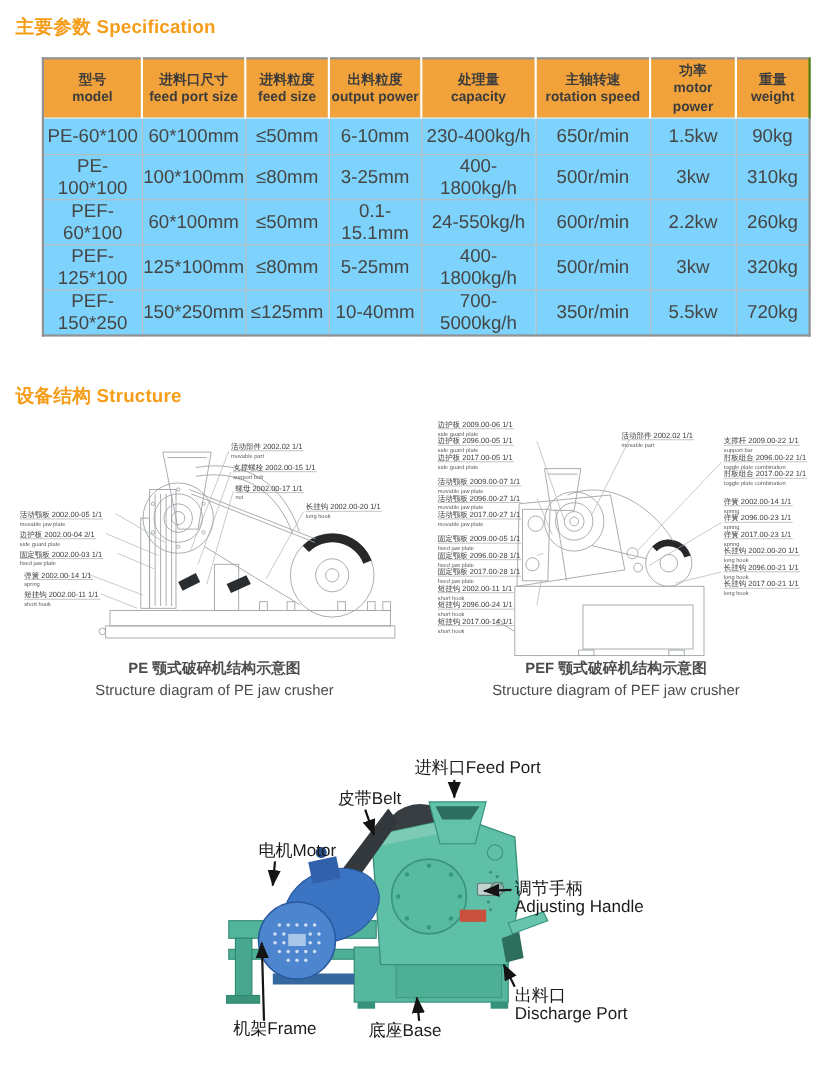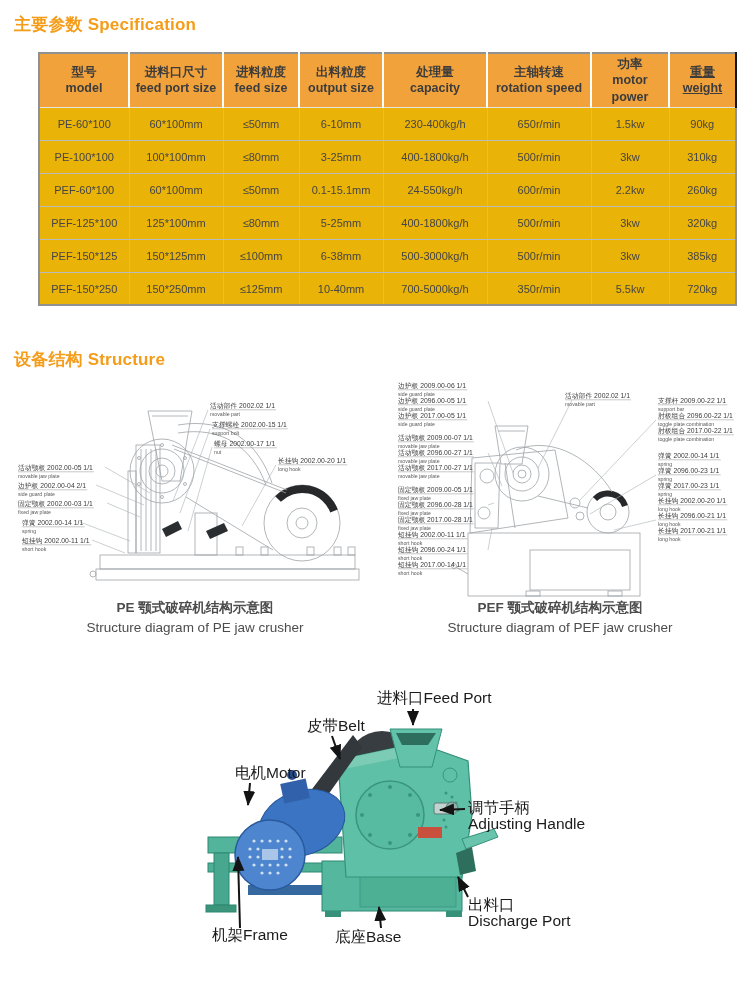--- a/index.html
+++ b/index.html
@@ -11,23 +11,23 @@
     color:#f59c18; letter-spacing:.2px; }
   #spec-heading { top:13px; }
   #structure-heading { top:348px; }
 
   
   .spec-table { position:absolute; left:38px; top:52px; width:697px;
     border-collapse:collapse; table-layout:fixed; border:2px solid #8f9193;padding-left:35px; }
   .spec-table th { background:#f2a23a; border-right:2px solid #fff;
     border-bottom:1px solid #e4e4e4; height:45px; font-size:12.5px; color:#3c3c3c;
     font-weight:bold; line-height:1.3; padding:2px 1px; text-align:center; }
-  .spec-table th:last-child { border-right:2px solid #0f172a;text-decoration:underline; }
+  .spec-table th:last-child { border-right:2px solid #4d7c0f; }
   .spec-table td { border:1px solid #b9bbbd; height:33px; text-align:center;
-    font-size:11px; color:#454545; background:#eab308; }
+    font-size:17px; color:#454545; background:#7dd3fc; }
   .h-zh,.h-en { display:block; }
 
   
   .diagram-svg { position:absolute; }
   #pe-svg  { left:10px;  top:383px; }
   #pef-svg { left:380px; top:378px; }
   .art { stroke:#9ea3a7; stroke-width:.8; fill:none; }
   .leader { stroke:#aab0b3; stroke-width:.6; }
   .darkpart { fill:#2b2e30; stroke:none; }
   .dl-zh { font-size:6.8px; fill:#3a3a3a; }
@@ -72,21 +72,21 @@
         <th>
             <span class="h-zh">进料口尺寸</span>
             <span class="h-en">feed port size</span>
           </th>
         <th>
             <span class="h-zh">进料粒度</span>
             <span class="h-en">feed size</span>
           </th>
         <th>
             <span class="h-zh">出料粒度</span>
-            <span class="h-en">output size</span>
+            <span class="h-en">output power</span>
           </th>
         <th>
             <span class="h-zh">处理量</span>
             <span class="h-en">capacity</span>
           </th>
         <th>
             <span class="h-zh">主轴转速</span>
             <span class="h-en">rotation speed</span>
           </th>
         <th>
@@ -134,30 +134,20 @@
           <td>PEF-125*100</td>
           <td>125*100mm</td>
           <td>≤80mm</td>
           <td>5-25mm</td>
           <td>400-1800kg/h</td>
           <td>500r/min</td>
           <td>3kw</td>
           <td>320kg</td>
         </tr>
       <tr>
-          <td>PEF-150*125</td>
-          <td>150*125mm</td>
-          <td>≤100mm</td>
-          <td>6-38mm</td>
-          <td>500-3000kg/h</td>
-          <td>500r/min</td>
-          <td>3kw</td>
-          <td>385kg</td>
-        </tr>
-      <tr>
           <td>PEF-150*250</td>
           <td>150*250mm</td>
           <td>≤125mm</td>
           <td>10-40mm</td>
           <td>700-5000kg/h</td>
           <td>350r/min</td>
           <td>5.5kw</td>
           <td>720kg</td>
         </tr>
     </tbody>

